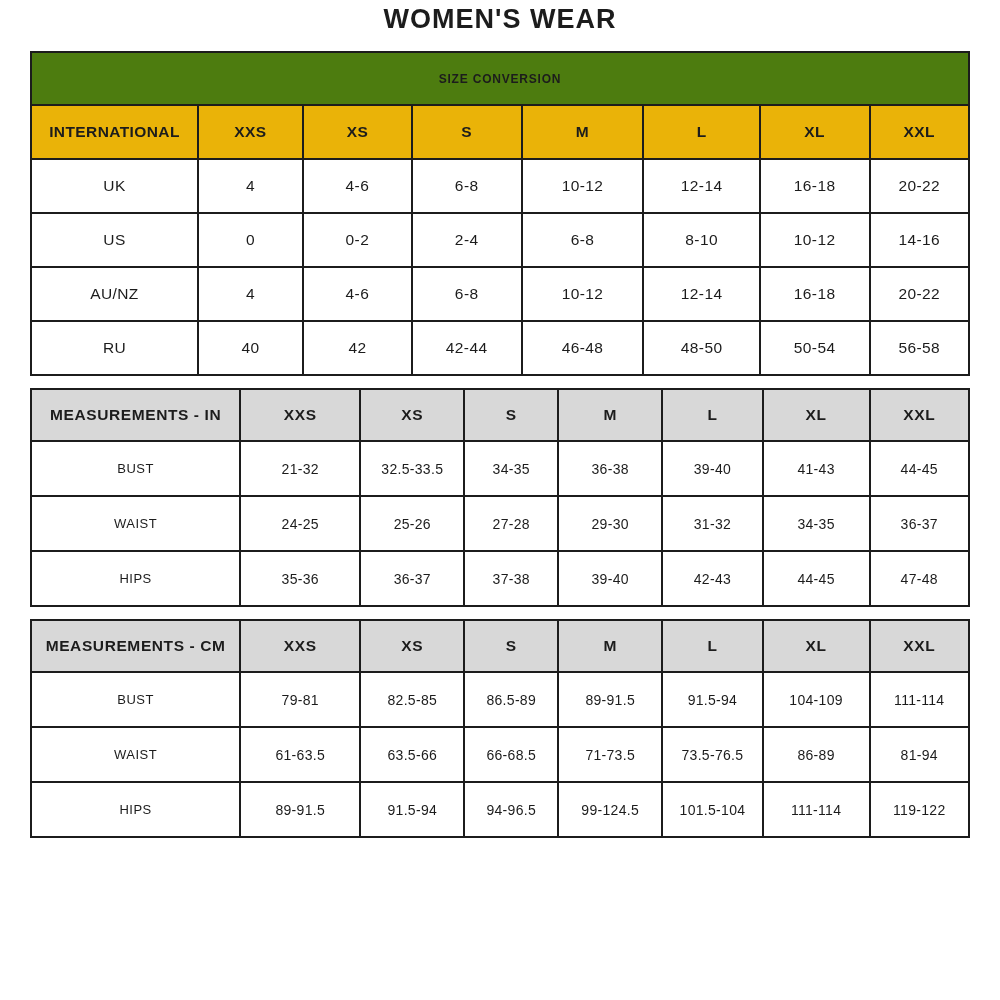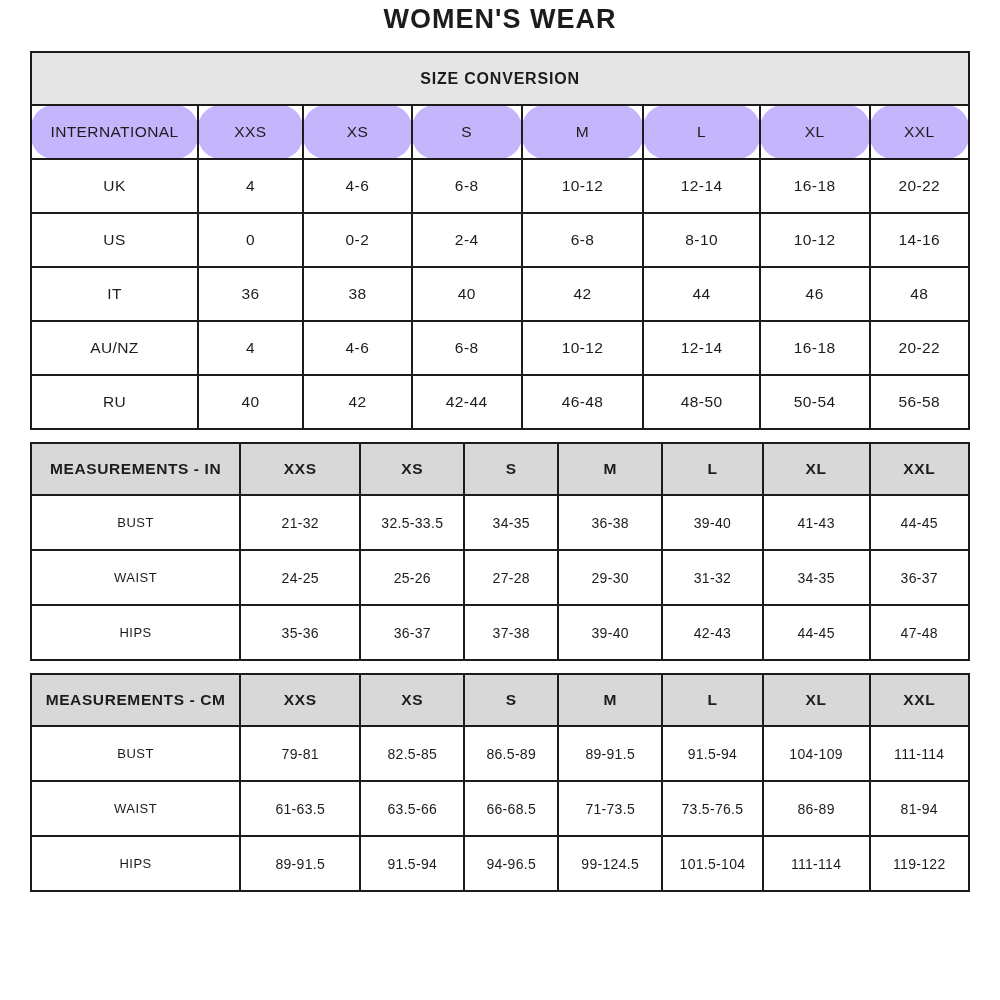--- a/index.html
+++ b/index.html
@@ -38,31 +38,31 @@
   th, td {
     text-align: center;
     vertical-align: middle;
     font-weight: 400;
     padding: 0 2px;
     overflow: hidden;
   }
   
   .conv .banner {
     height: 51px;
-    background: #e5e5e5;
+    background: #4d7c0f;
     font-weight: 700;
-    font-size: 16px;
+    font-size: 12px;
     letter-spacing: 0.8px;
   }
   .conv th, .conv td {
     height: 52px;
     font-size: 15.5px;
     letter-spacing: 0.4px;
   }
-  .conv tr.hdr th { background: #c4b5fd; font-weight: 400; border-radius: 23px; }
+  .conv tr.hdr th { background: #eab308; font-weight: 700; }
   
   .meas tr.hdr th {
     height: 50px;
     background: #d8d8d8;
     font-weight: 700;
     font-size: 15.5px;
     letter-spacing: 0.6px;
   }
   .meas td {
     height: 53px;
@@ -123,30 +123,20 @@
           <th class="rowlabel">US</th>
           <td>0</td>
           <td>0-2</td>
           <td>2-4</td>
           <td>6-8</td>
           <td>8-10</td>
           <td>10-12</td>
           <td>14-16</td>
         </tr>
         <tr>
-          <th class="rowlabel">IT</th>
-          <td>36</td>
-          <td>38</td>
-          <td>40</td>
-          <td>42</td>
-          <td>44</td>
-          <td>46</td>
-          <td>48</td>
-        </tr>
-        <tr>
           <th class="rowlabel">AU/NZ</th>
           <td>4</td>
           <td>4-6</td>
           <td>6-8</td>
           <td>10-12</td>
           <td>12-14</td>
           <td>16-18</td>
           <td>20-22</td>
         </tr>
         <tr>

